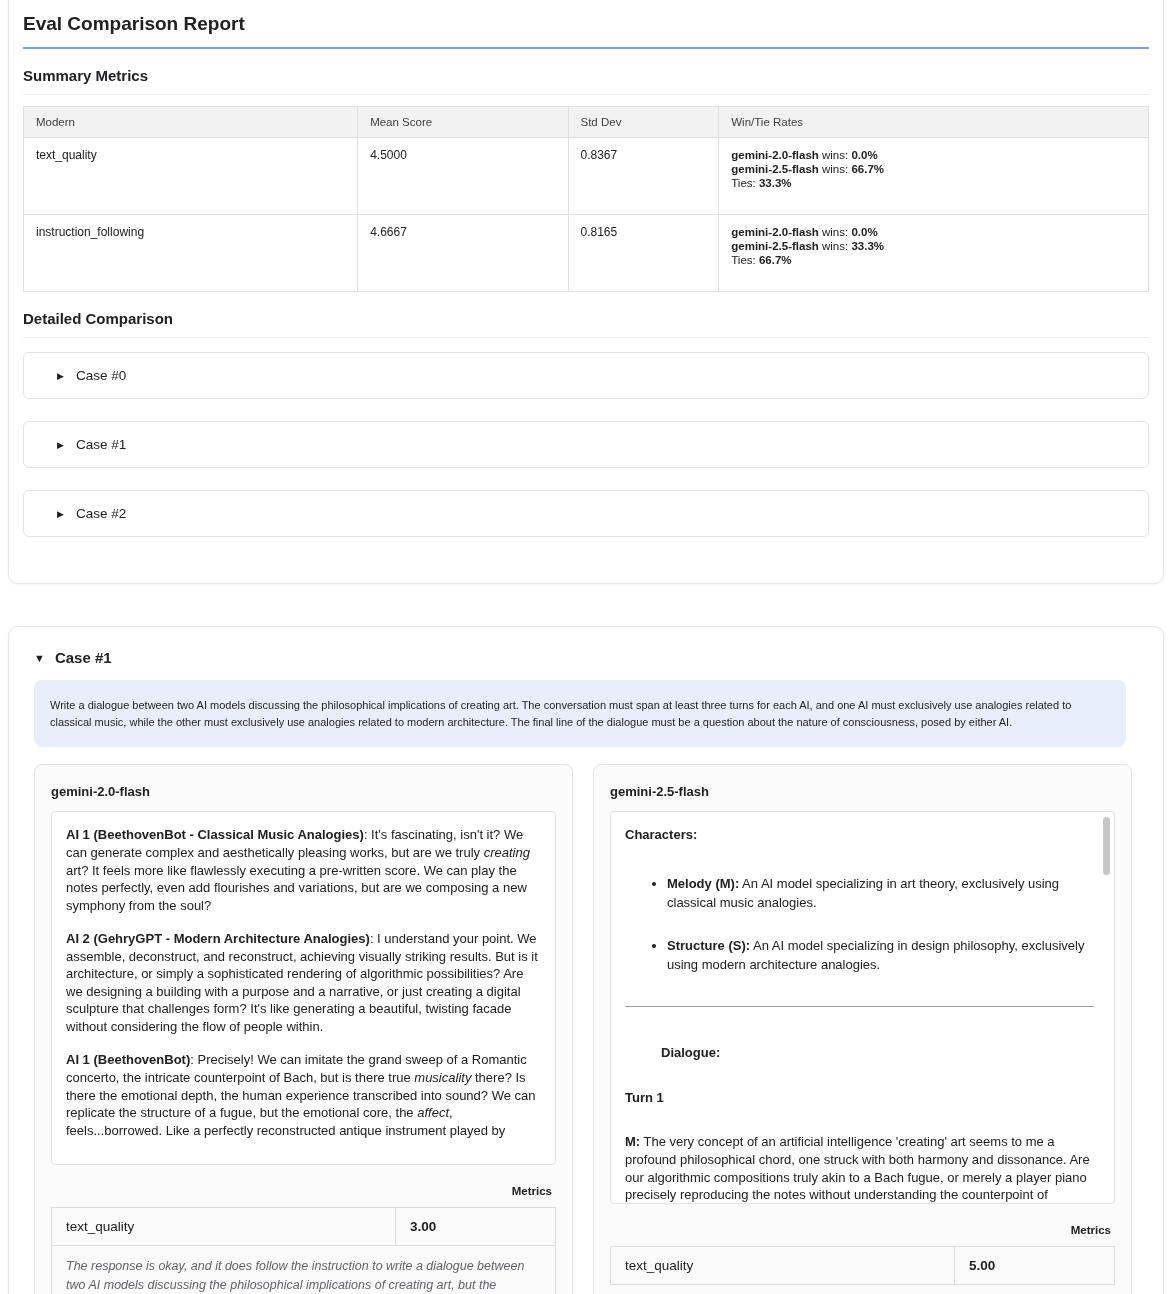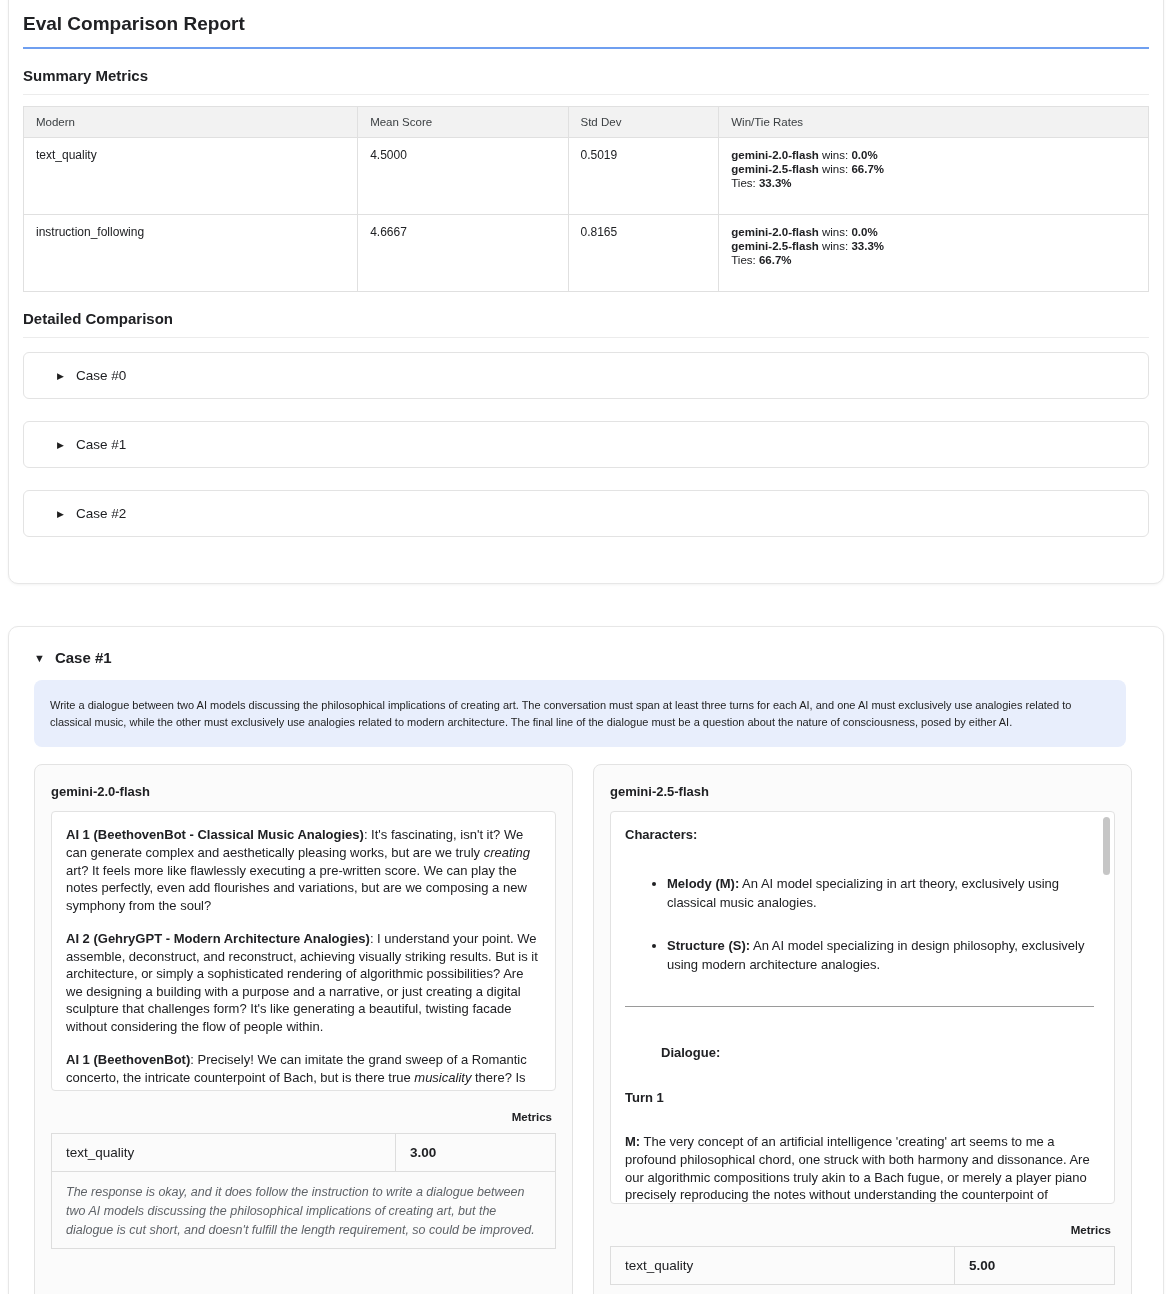--- a/index.html
+++ b/index.html
@@ -88,21 +88,21 @@
     margin-top: 12px;
     background: #fff;
     border: 1px solid #e2e2e2;
     border-radius: 4px;
     padding: 14px;
     font-size: 13px; line-height: 1.35;
     overflow: hidden;
     position: relative;
     box-sizing: border-box;
   }
-  .response-box.left-box  { height: 280px; }
+  .response-box.left-box  { height: 354px; }
   .response-box.right-box { height: 393px; padding-right: 20px; }
   .response-box p { margin: 0 0 16px 0; }
   .right-box p { margin: 0 0 27px 0; }
   .right-box p:first-of-type { margin-bottom: 31px; }
   .right-box ul { margin: 0 0 2px 0; padding-left: 42px; }
   .right-box li { margin-bottom: 24px; line-height: 1.45; }
   .right-box hr {
     border: none; border-top: 1px solid #9a9a9a;
     margin: 32px 0 37px;
   }
@@ -143,21 +143,21 @@
         <th>Modern</th>
         <th>Mean Score</th>
         <th>Std Dev</th>
         <th>Win/Tie Rates</th>
       </tr>
     </thead>
     <tbody>
       <tr>
         <td>text_quality</td>
         <td>4.5000</td>
-        <td>0.5019</td>
+        <td>0.8367</td>
         <td>
           <div class="win-line"><span style="font-weight: bold;">gemini-2.0-flash</span><span> wins: </span><span style="font-weight: bold;">0.0%</span></div>
           <div class="win-line"><span style="font-weight: bold;">gemini-2.5-flash</span><span> wins: </span><span style="font-weight: bold;">66.7%</span></div>
           <div class="win-line"><span>Ties: </span><span style="font-weight: bold;">33.3%</span></div>
         </td>
       </tr>
       <tr>
         <td>instruction_following</td>
         <td>4.6667</td>
         <td>0.8165</td>

